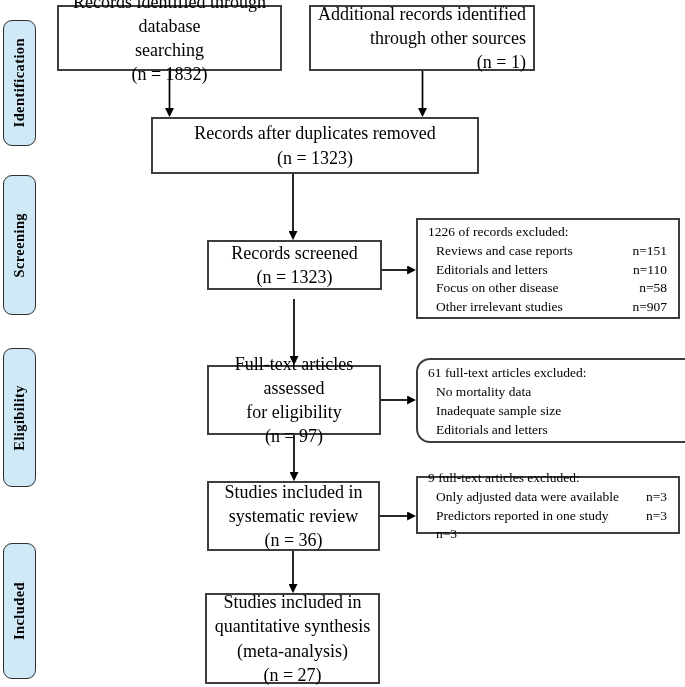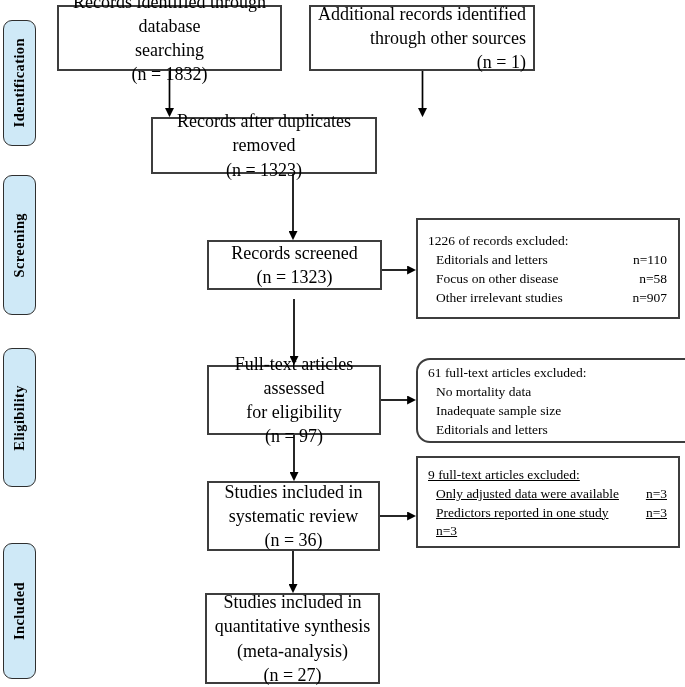--- a/index.html
+++ b/index.html
@@ -104,21 +104,21 @@
 searching
 (n = 1832)</div>
   </div>
 
   <div class="flow-box" style="left:309px; top:5px; width:226px; height:66px;text-align:right;">
     <div class="txt">Additional records identified
 through other sources
 (n = 1)</div>
   </div>
 
-  <div class="flow-box" style="left:151px; top:117px; width:226px; height:57px;">
+  <div class="flow-box" style="left:151px; top:117px; width:328px; height:57px;">
     <div class="txt">Records after duplicates removed
 (n = 1323)</div>
   </div>
 
   <div class="flow-box" style="left:207px; top:240px; width:175px; height:50px;">
     <div class="txt">Records screened
 (n = 1323)</div>
   </div>
 
   <div class="flow-box" style="left:207px; top:365px; width:174px; height:70px;">
@@ -136,20 +136,24 @@
   <div class="flow-box" style="left:205px; top:593px; width:175px; height:91px;">
     <div class="txt">Studies included in
 quantitative synthesis
 (meta-analysis)
 (n = 27)</div>
   </div>
 
   <div class="excl-box" style="left:416px; top:218px; width:264px; height:101px;">
     <div class="excl-title">1226 of records excluded:</div>
     <div class="excl-row">
+      <span>Reviews and case reports</span>
+      <span>n=151</span>
+    </div>
+    <div class="excl-row">
       <span>Editorials and letters</span>
       <span>n=110</span>
     </div>
     <div class="excl-row">
       <span>Focus on other disease</span>
       <span>n=58</span>
     </div>
     <div class="excl-row">
       <span>Other irrelevant studies</span>
       <span>n=907</span>
@@ -165,21 +169,21 @@
     <div class="excl-row">
       <span>Inadequate sample size</span>
       <span>n=6</span>
     </div>
     <div class="excl-row">
       <span>Editorials and letters</span>
       <span>n=4</span>
     </div>
   </div>
 
-  <div class="excl-box" style="left:416px; top:456px; width:264px; height:92px;text-decoration:underline;">
+  <div class="excl-box" style="left:416px; top:476px; width:264px; height:58px;">
     <div class="excl-title">9 full-text articles excluded:</div>
     <div class="excl-row">
       <span>Only adjusted data were available</span>
       <span>n=3</span>
     </div>
     <div class="excl-row">
       <span>Predictors reported in one study</span>
       <span>n=3</span>
     </div>
     <div class="excl-row">

